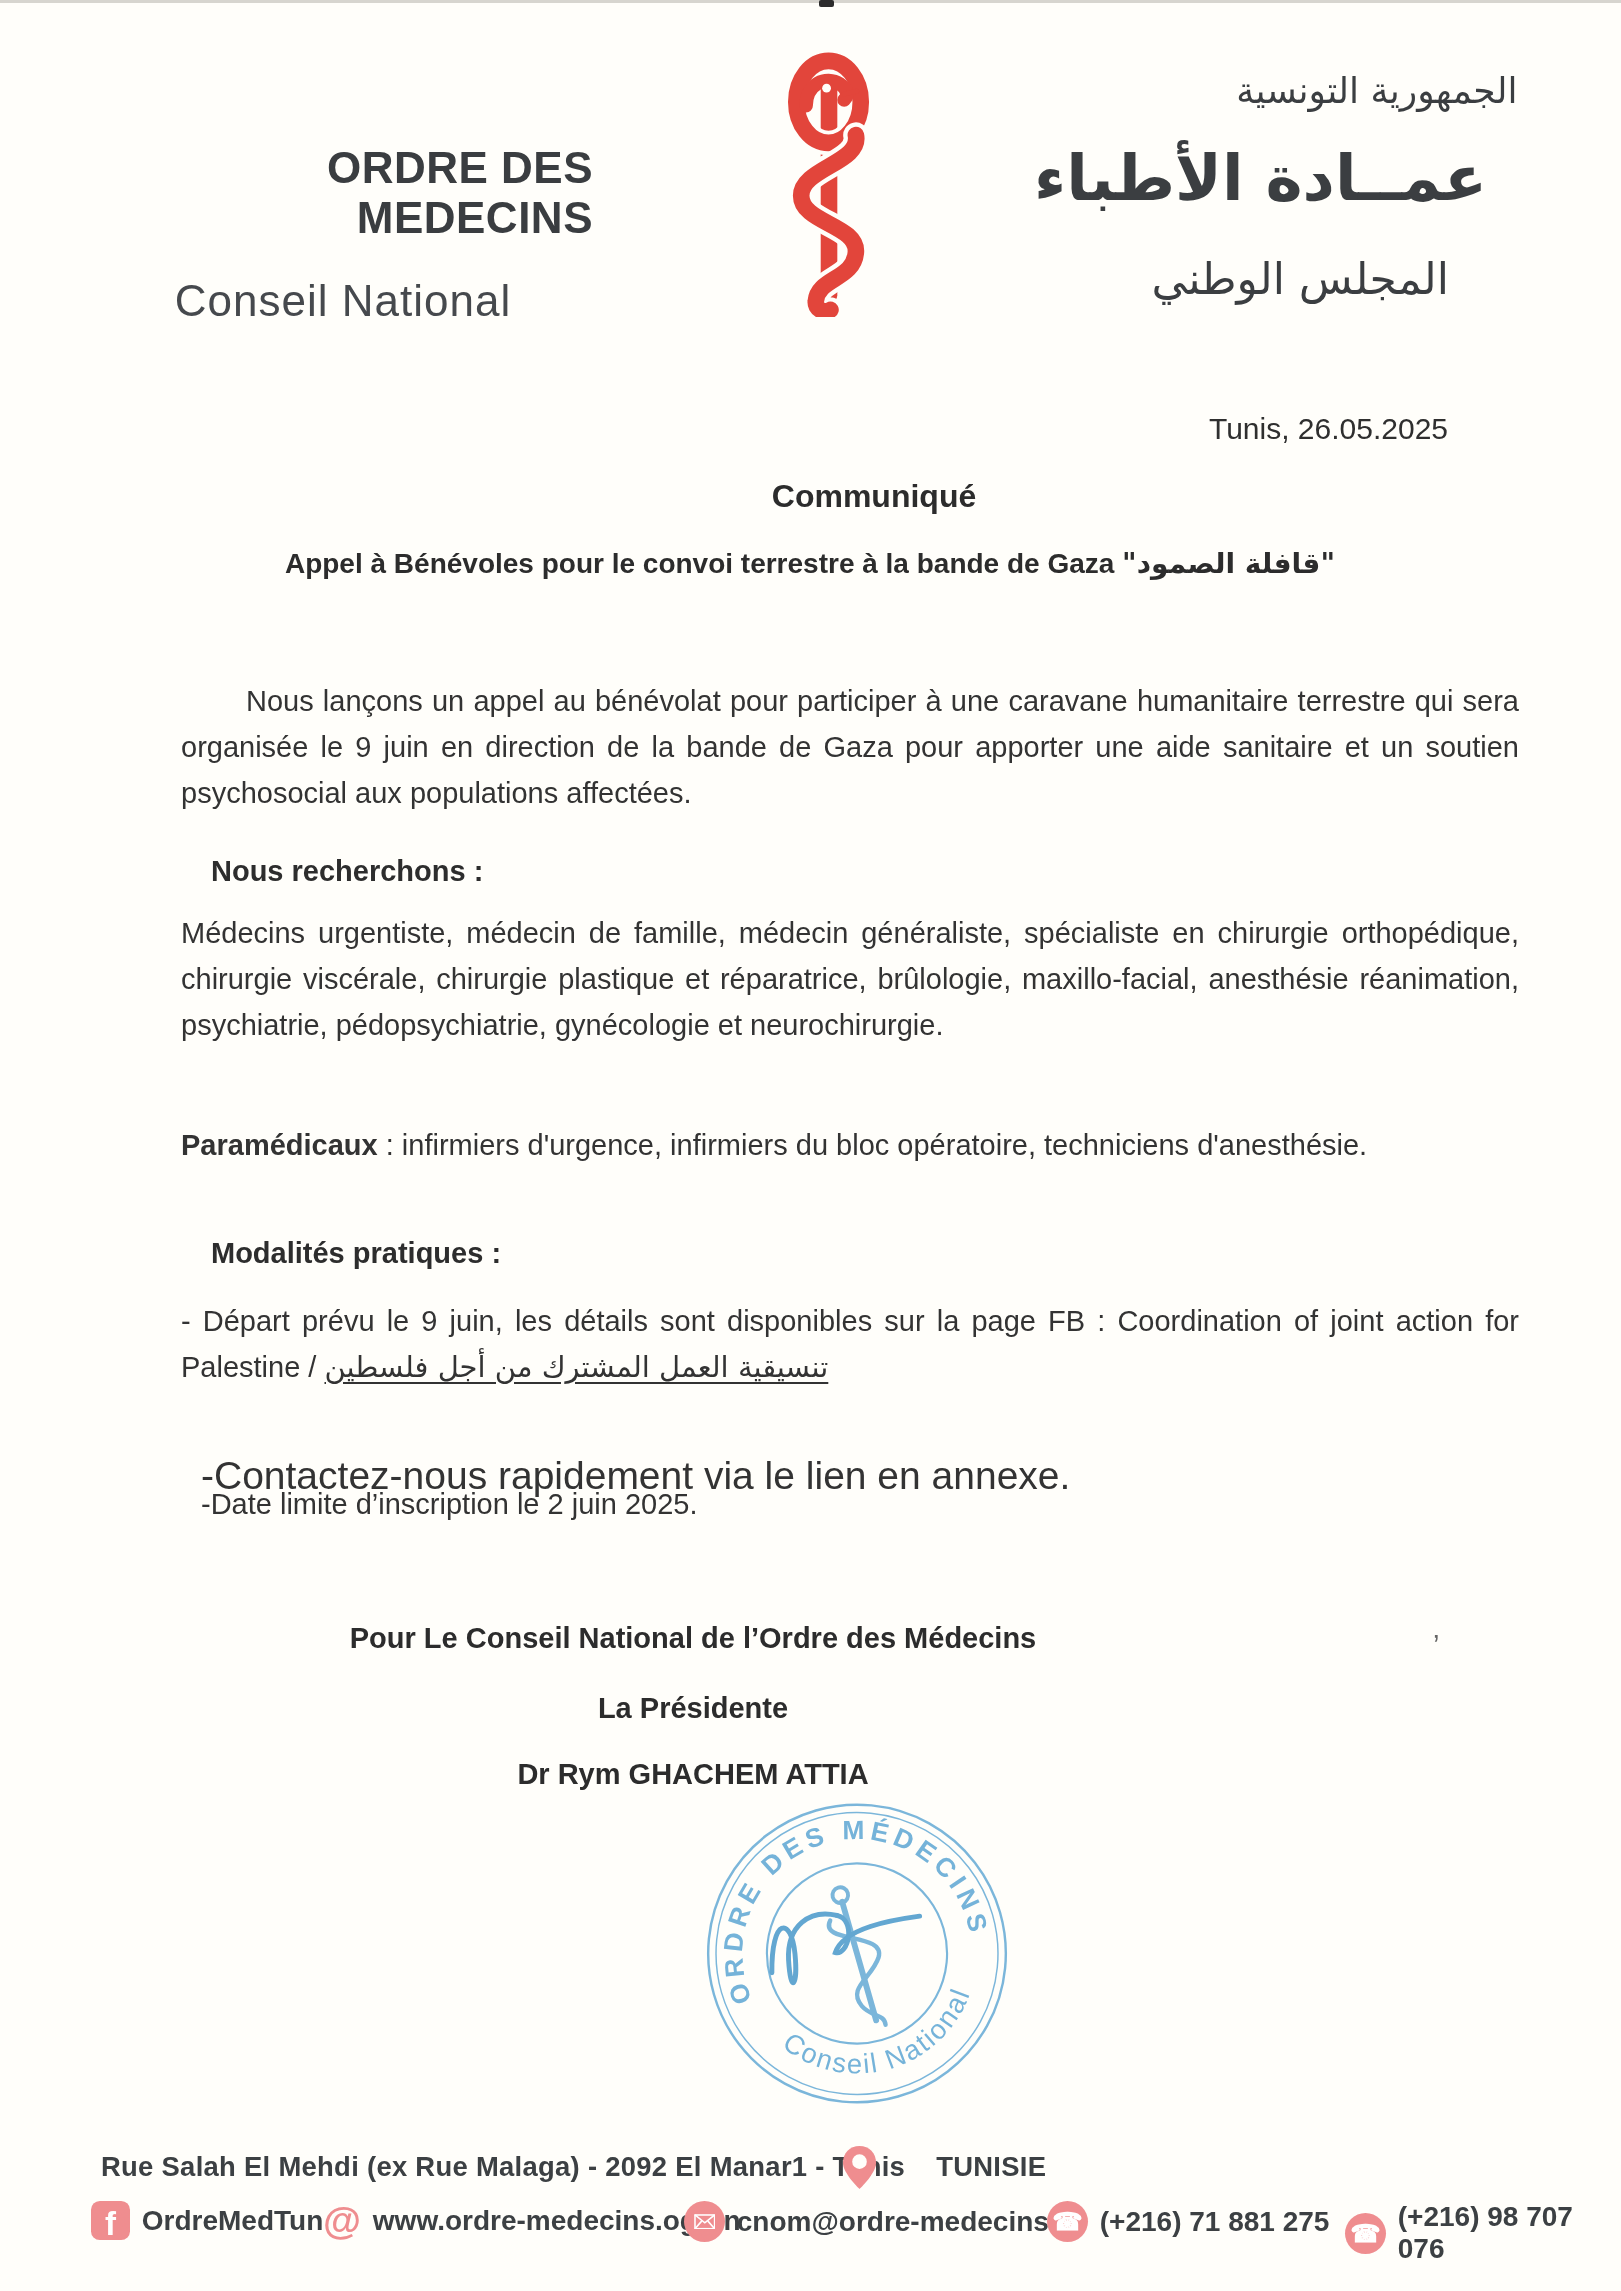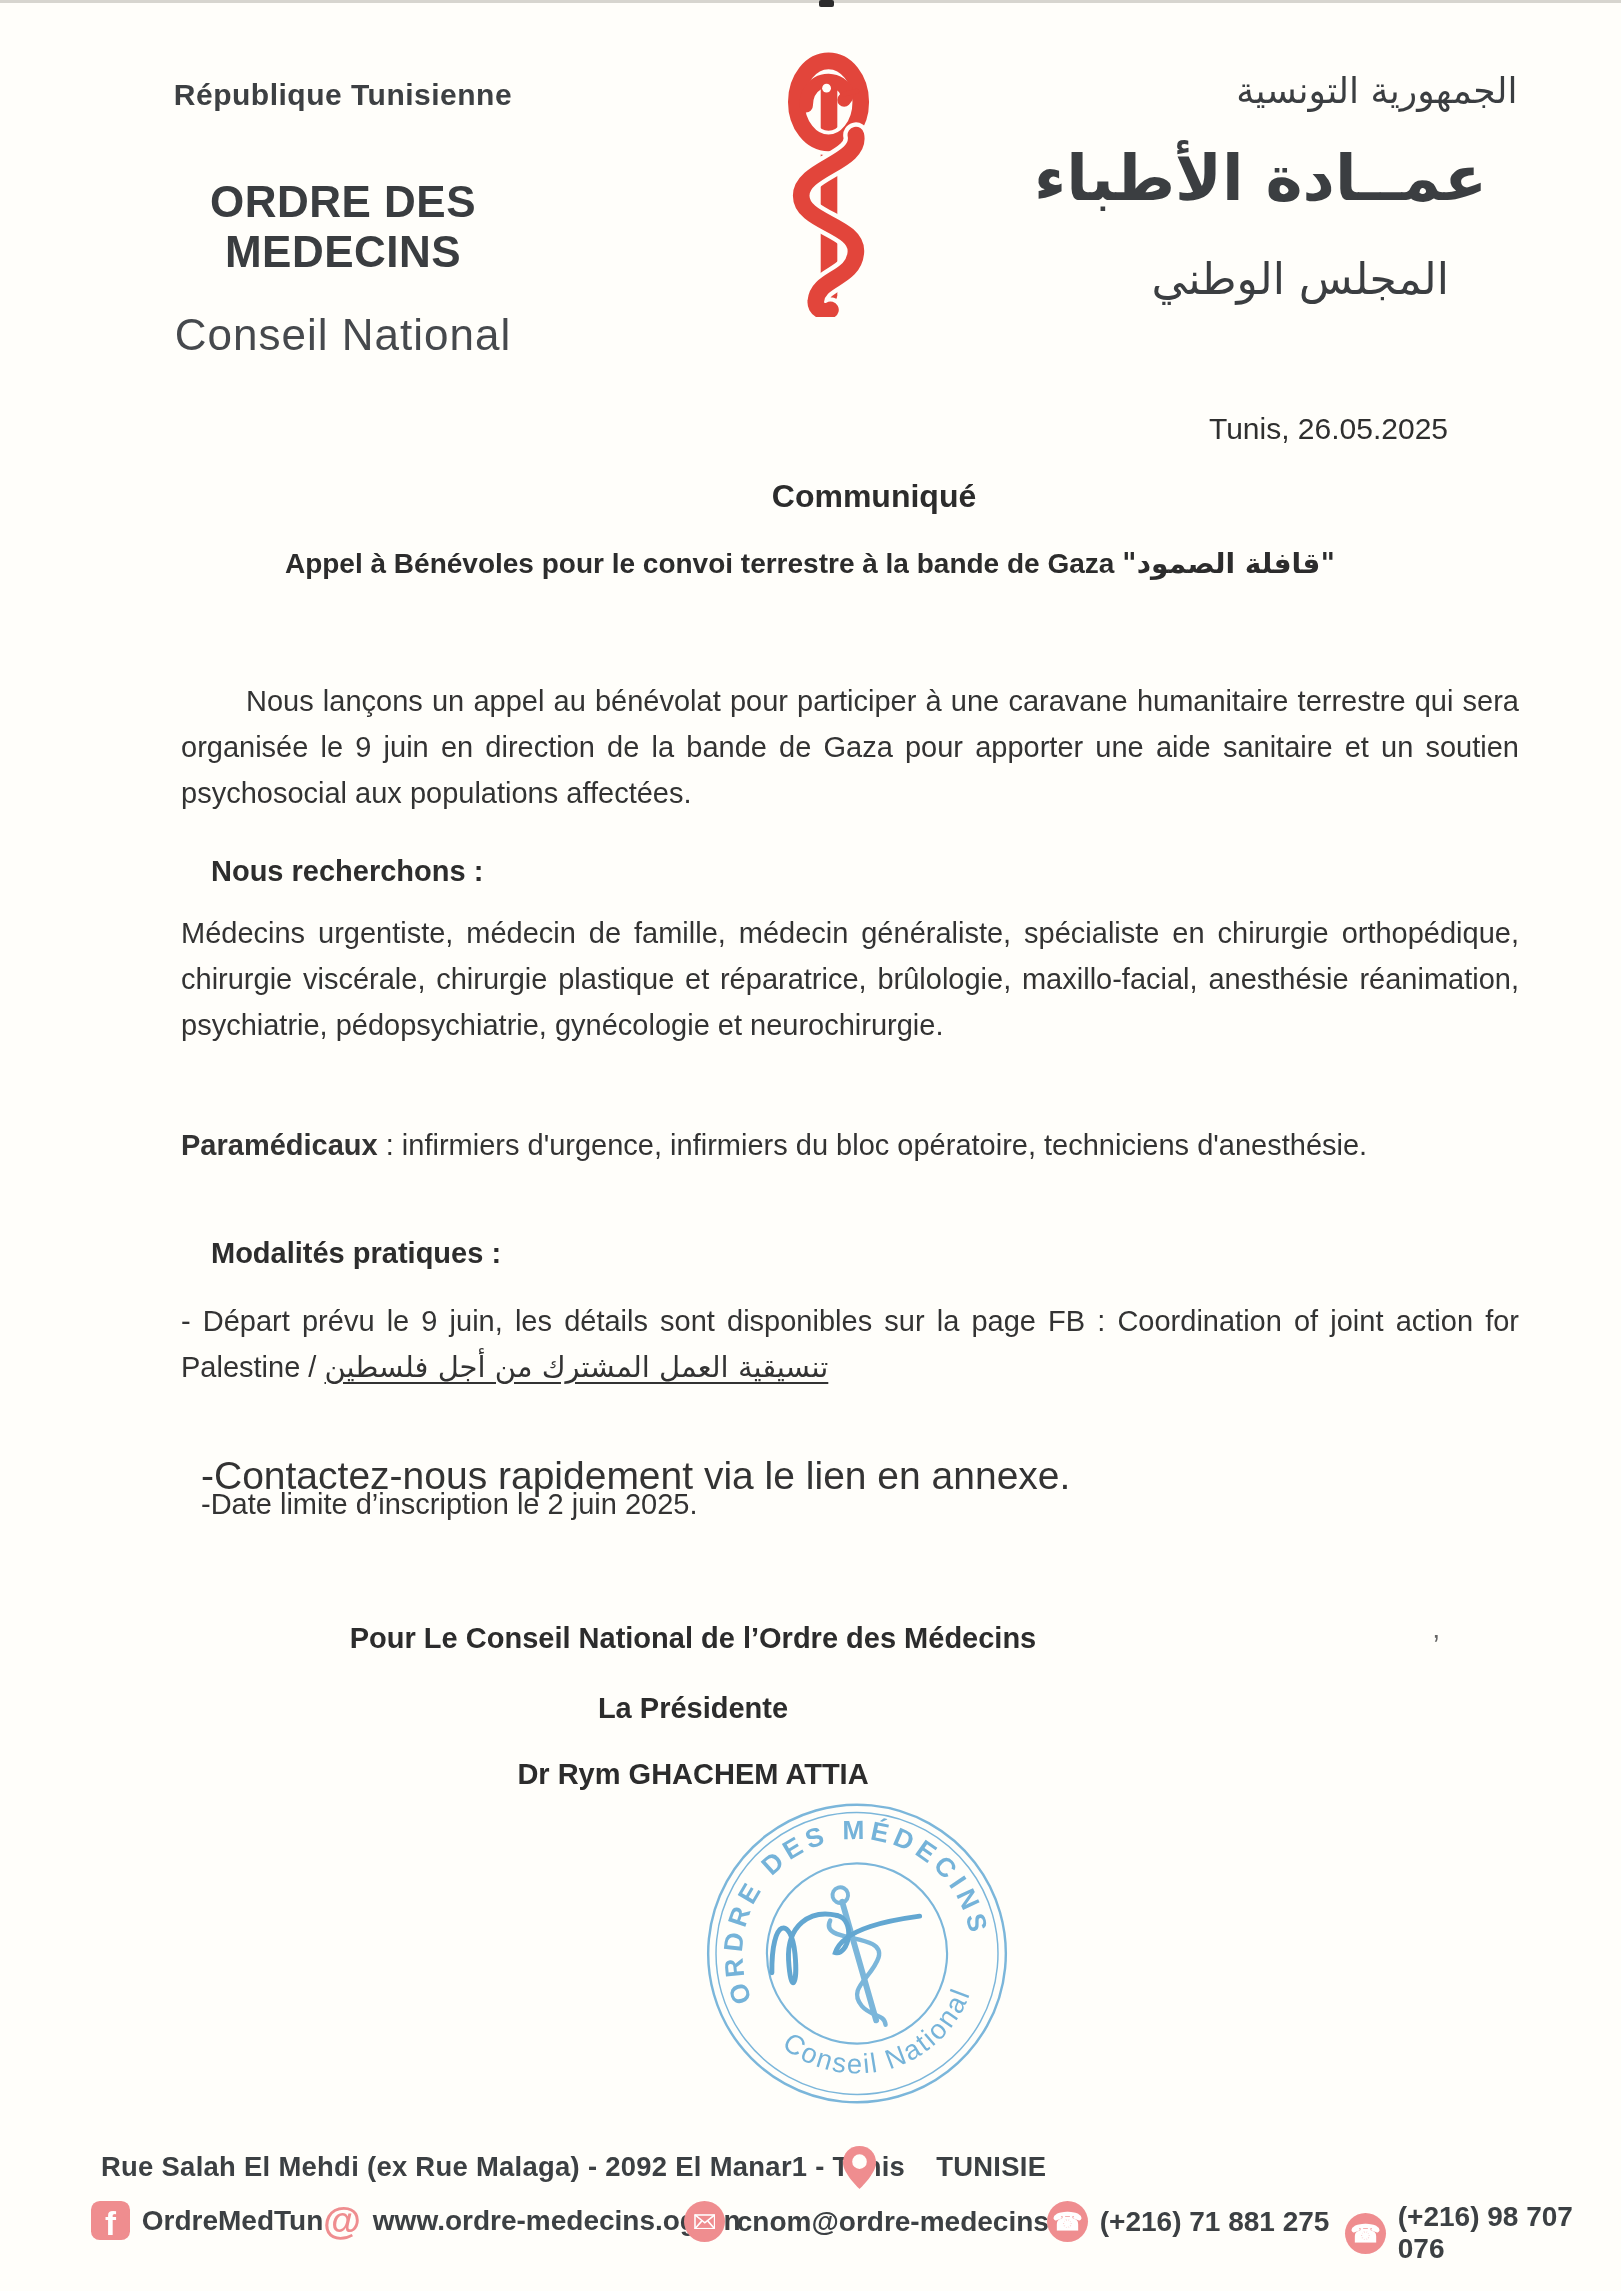--- a/index.html
+++ b/index.html
@@ -12,21 +12,21 @@
   .abs{position:absolute;}
 
   
   .scan-top-line{left:0;top:0;width:100%;height:2.9px;background:#c9c7c0;opacity:.75;}
   .scan-speck{left:819px;top:0;width:14.7px;height:6.9px;background:#2c2c2c;border-radius:2px;}
   .scan-mark{left:1433px;top:1629px;font-size:29px;color:#666;}
 
   
   .hdr-left{left:93px;top:78px;width:500px;text-align:center;color:#3d4043;}
   .hdr-rep{font-size:30px;font-weight:600;letter-spacing:0.5px;}
-  .hdr-ordre{margin-top:65px;font-size:44px;font-weight:800;letter-spacing:0.5px;color:#3a3d40;}
+  .hdr-ordre{margin-top:65px;font-size:44px;font-weight:800;letter-spacing:0.5px;color:#3a3d40;text-align:right;}
   .hdr-conseil{margin-top:33px;font-size:44px;font-weight:400;letter-spacing:1px;color:#46494d;}
 
   
   .hdr-ar{right:86px;top:61px;width:549px;text-align:right;color:#3b3e41;}
   .hdr-ar .l1{font-size:36px;padding-right:17.6px;line-height:59px;}
   .hdr-ar .l2{font-size:63px;font-weight:700;line-height:118px;text-align:center;}
   .hdr-ar .l3{font-size:44px;padding-right:86px;line-height:65px;margin-top:7.8px;}
 
   .date-line{right:173px;top:412px;font-size:30px;color:#2f2f2f;}
 
@@ -68,21 +68,20 @@
 </head>
 <body>
 
 <div class="page">
 
   <div class="abs scan-top-line"></div>
   <div class="abs scan-speck"></div>
   <div class="abs scan-mark">’</div>
 
   <div class="abs hdr-left">
-    <div class="hdr-rep">République Tunisienne</div>
     <div class="hdr-ordre">ORDRE DES MEDECINS</div>
     <div class="hdr-conseil">Conseil National</div>
   </div>
 
   <svg class="abs" style="left:767px;top:43px;" width="125" height="274" viewBox="0 0 128 280">
     <g fill="none" stroke-linecap="round">
       <rect x="55" y="34" width="17" height="232" rx="8" fill="#e2453b" stroke="none"></rect>
       <ellipse cx="63" cy="60" rx="33" ry="42" stroke="#fffefa" stroke-width="25"></ellipse>
       <ellipse cx="63" cy="60" rx="33" ry="42" stroke="#e2453b" stroke-width="17"></ellipse>
       <path d="M 40 64 C 40 42 60 32 75 42 C 82 47 84 53 79 58" stroke="#e2453b" stroke-width="14"></path>

